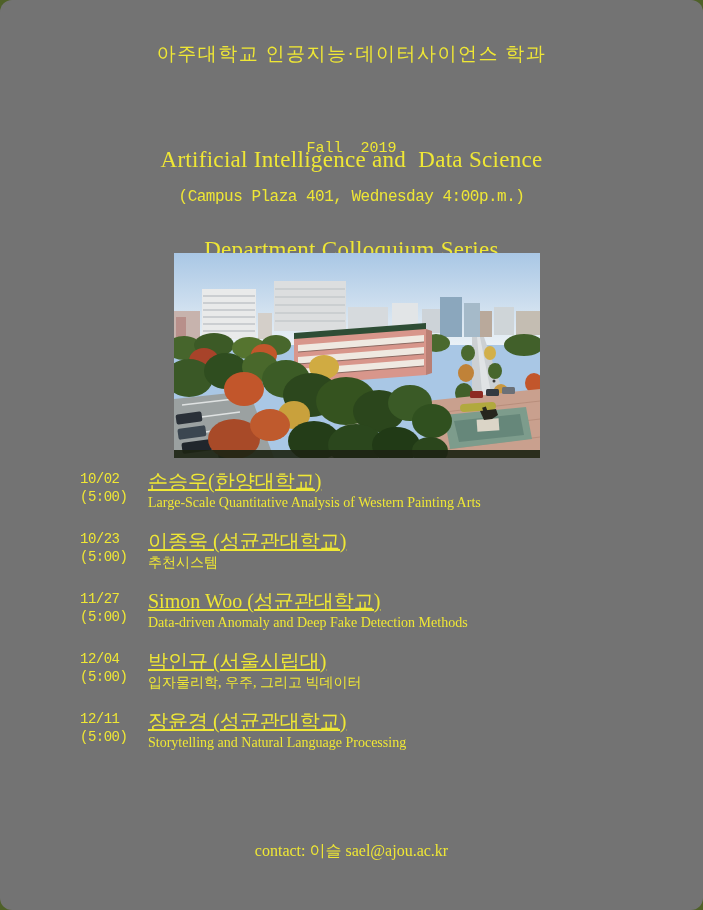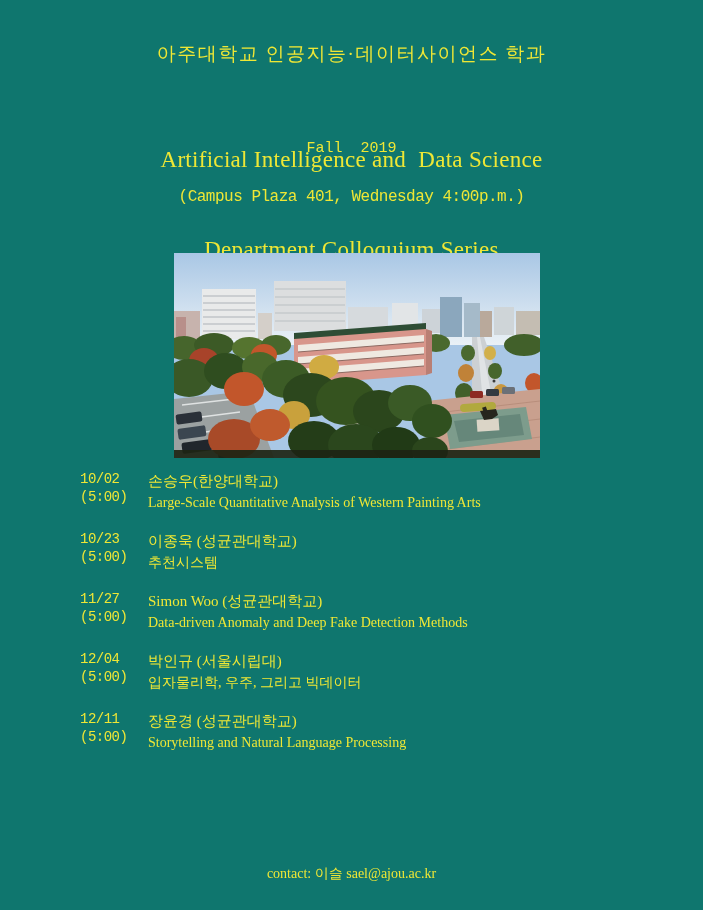--- a/index.html
+++ b/index.html
@@ -1,41 +1,42 @@
 <!DOCTYPE html>
 <html><head>
 <meta charset="utf-8">
 <style>
   html,body { margin:0; padding:0; background:#4f6128; }
   #page {
     position:relative; width:703px; height:910px; overflow:hidden;
-    background:#0f766e; color:#efe735;
+    background:#737373; color:#efe735;
     font-family:"Liberation Serif","DejaVu Serif",serif;
+    border-radius:12px;
   }
   .cline { position:absolute; left:0; width:703px; text-align:center; }
   .korean-title { top:41px; font-size:19px; letter-spacing:1.5px; }
   .main-title   { top:85px; font-size:23px; line-height:30px; letter-spacing:0.3px; white-space:pre; }
   .term         { top:140px; font-family:Liberation Mono, monospace; font-size:15px; white-space:pre;text-align:center; }
   .venue        { top:188px; font-family:"Liberation Mono","DejaVu Sans Mono",monospace; font-size:16px; letter-spacing:-0.5px; }
   .photo {
     position:absolute; left:174px; top:253px; width:366px; height:205px;
     background:#a9c7e5; overflow:hidden;
   }
   .photo svg { display:block; }
   .schedule { position:absolute; left:80px; top:470px; width:560px; }
   .entry { display:flex; margin-bottom:17px; min-height:43px; }
   .when {
     width:68px; flex-shrink:0;
     font-family:"Liberation Mono","DejaVu Sans Mono",monospace;
     font-size:14px; line-height:18px; letter-spacing:-0.5px;
   }
   .what { flex:1; }
-  .speaker { font-size:15px; line-height:23px; }
+  .speaker { font-size:20px; line-height:23px;text-decoration:underline; }
   .talk    { font-size:14px; line-height:20px; }
-  .contact { top:841px; font-size:14px;margin-top:24px; }
+  .contact { top:841px; font-size:16px; }
 </style>
 </head>
 <body>
 
 <div id="page">
 
   <div class="cline korean-title">아주대학교 인공지능·데이터사이언스 학과</div>
 
   <div class="cline main-title">
     <div>Artificial Intelligence and  Data Science</div>

